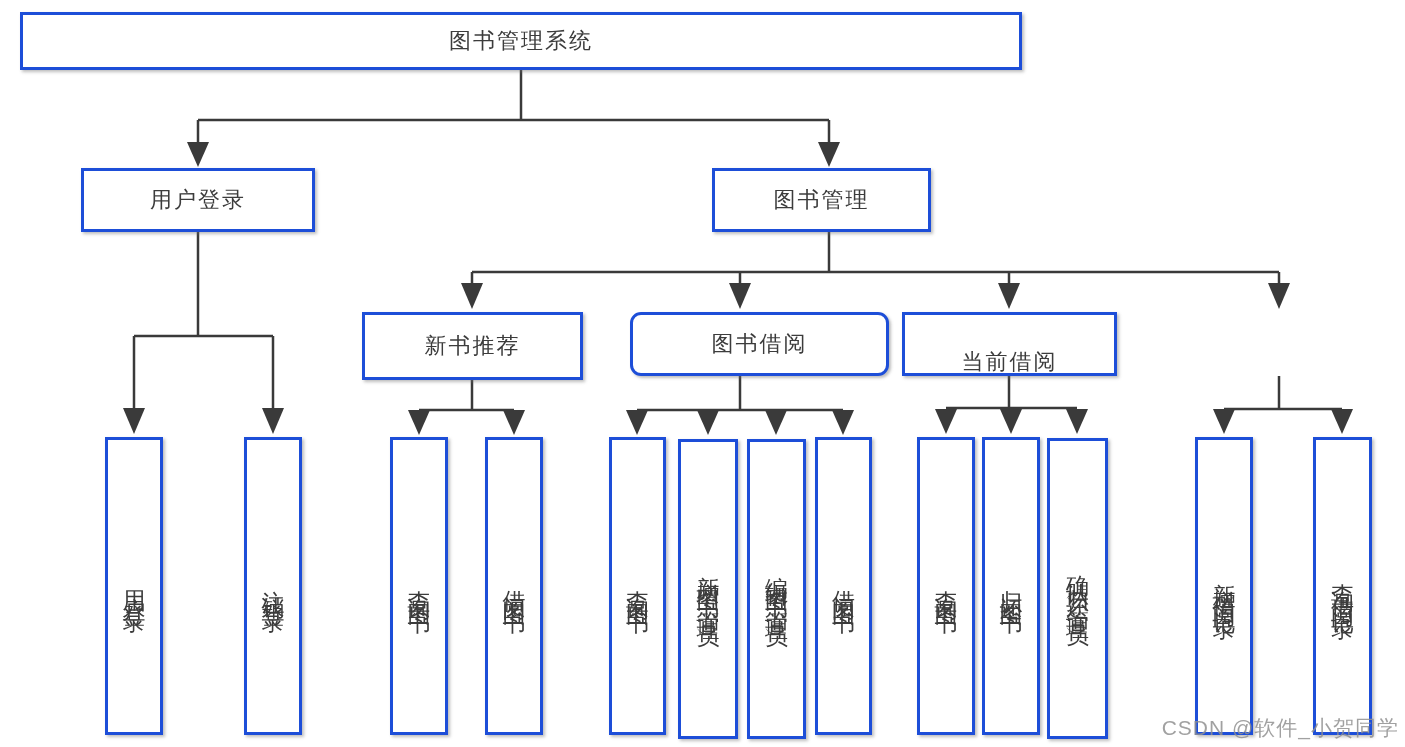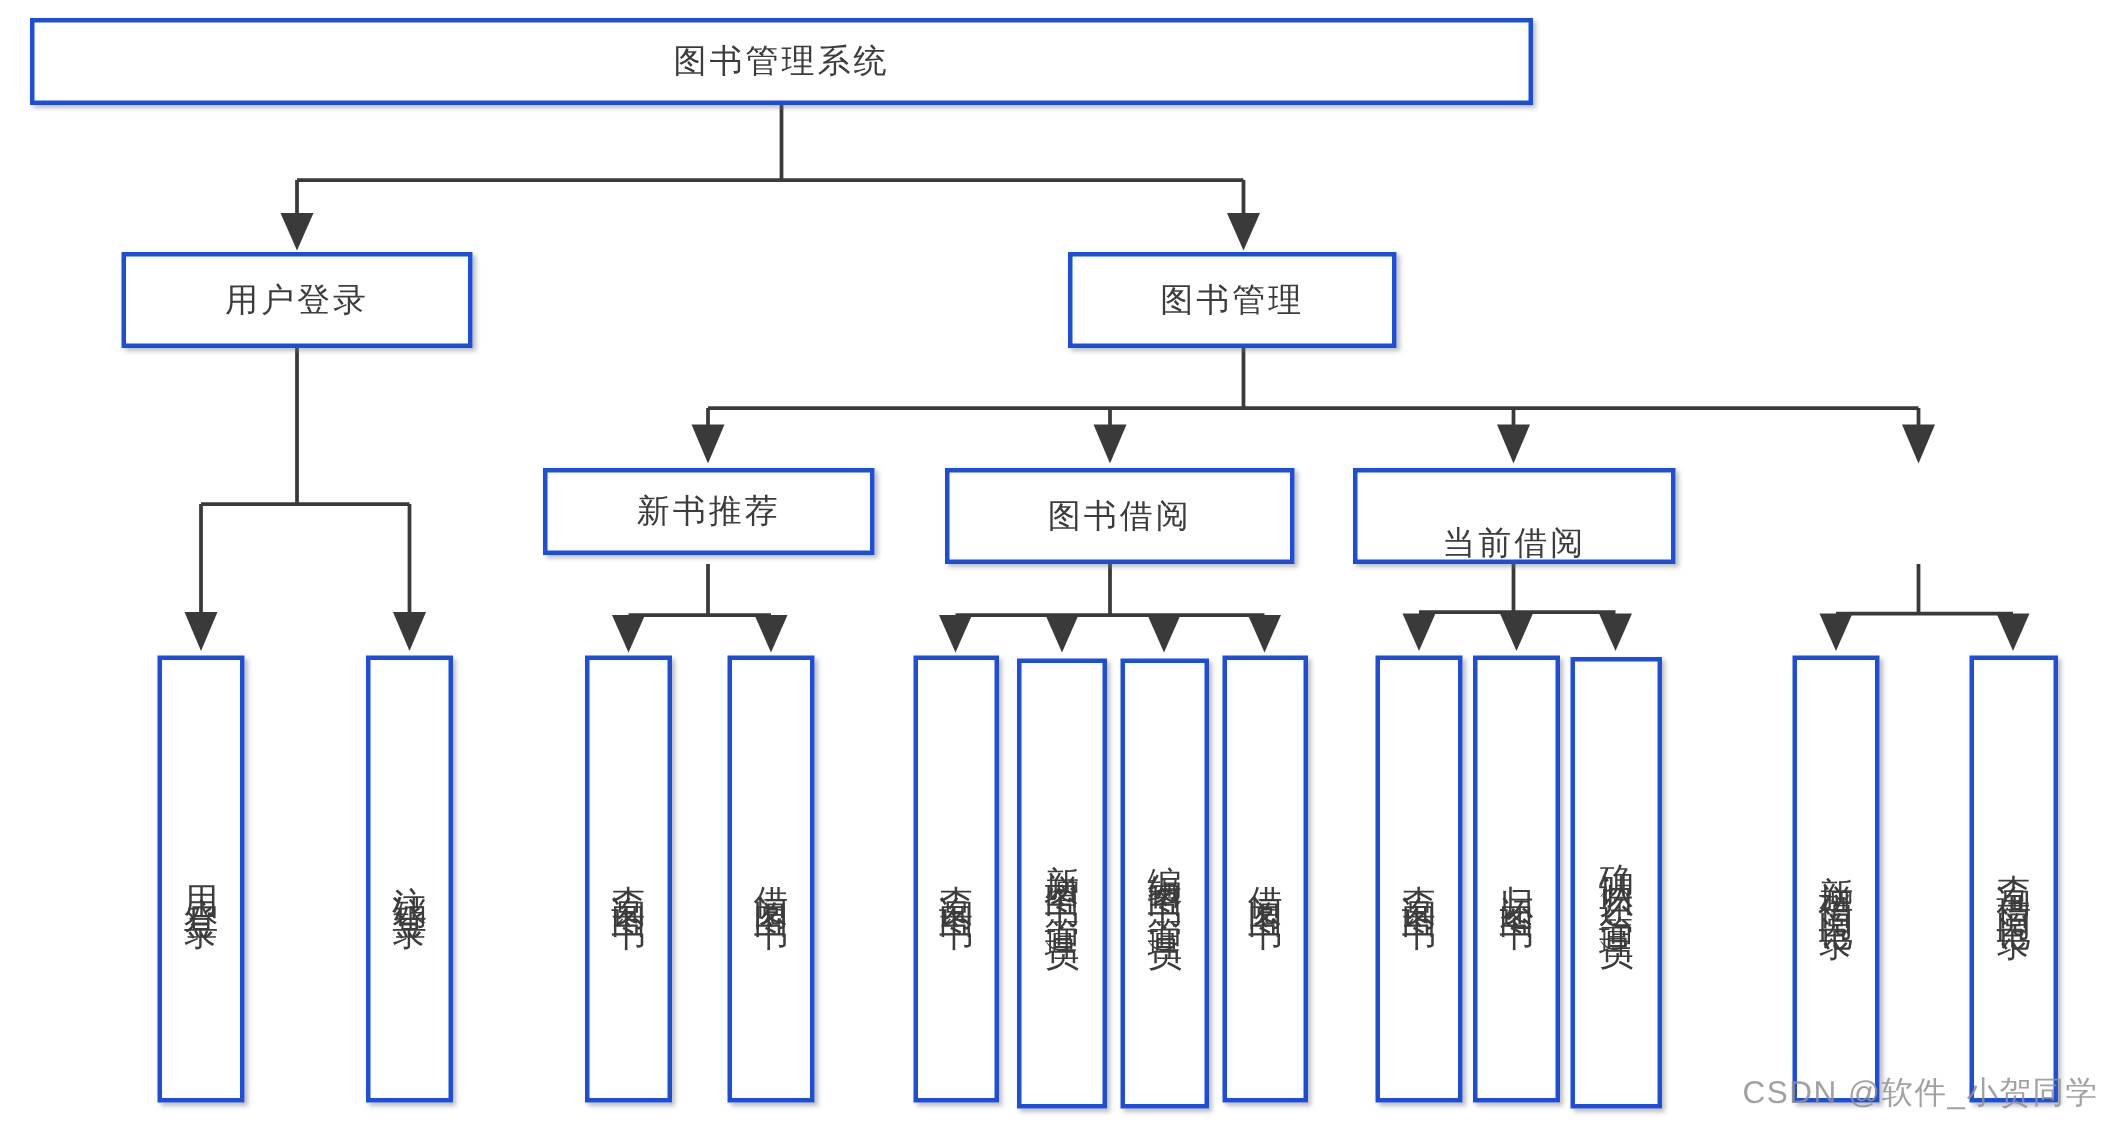--- a/index.html
+++ b/index.html
@@ -142,24 +142,24 @@
     <span>图书管理系统</span>
   </div>
 
   <div class="node h-node" style="left:81px; top:168px; width:234px; height:64px;">
     <span>用户登录</span>
   </div>
   <div class="node h-node" style="left:712px; top:168px; width:219px; height:64px;">
     <span>图书管理</span>
   </div>
 
-  <div class="node h-node" style="left:362px; top:312px; width:221px; height:58px;">
+  <div class="node h-node" style="left:362px; top:312px; width:221px; height:68px;">
     <span>新书推荐</span>
   </div>
-  <div class="node h-node" style="left:630px; top:312px; width:233px; height:64px;">
+  <div class="node h-node" style="left:630px; top:312px; width:259px; height:64px;border-radius:11px;">
     <span>图书借阅</span>
   </div>
   <div class="node h-node" style="left:902px; top:312px; width:215px; height:64px;align-items:flex-end;">
     <span>当前借阅</span>
   </div>
 
   <div class="node v-node" style="left:105px; top:437px; width:58px; height:298px;">
     <span>用户登录</span>
   </div>
   <div class="node v-node" style="left:244px; top:437px; width:58px; height:298px;">

